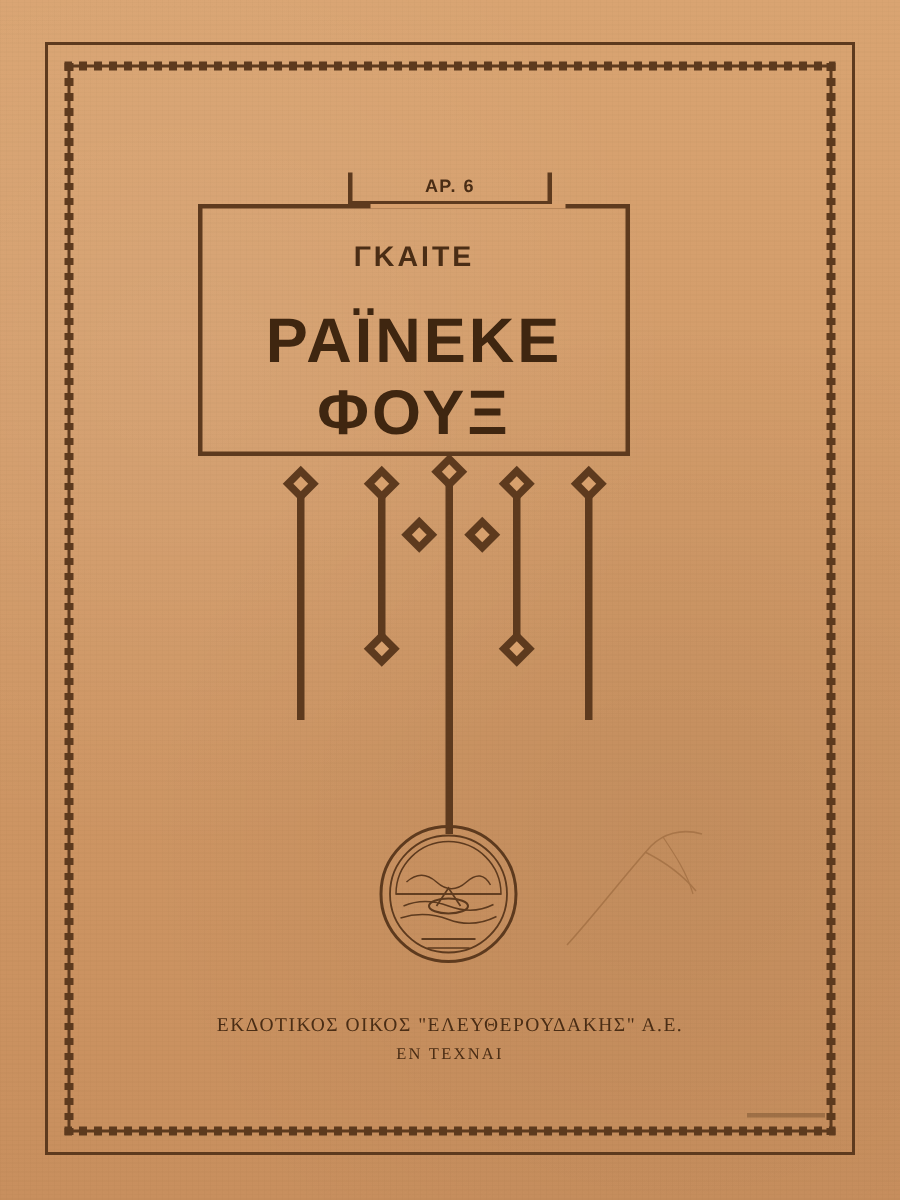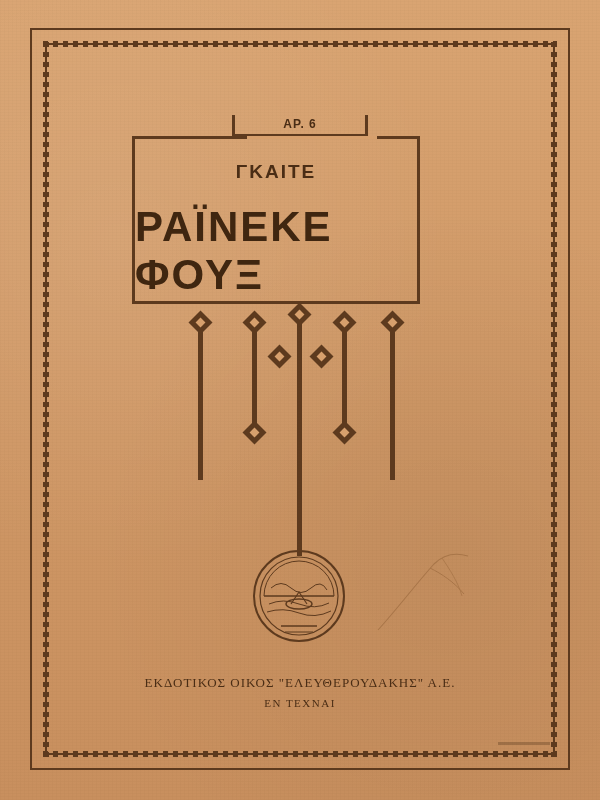--- a/index.html
+++ b/index.html
@@ -142,21 +142,21 @@
     font-size: 19px;
     letter-spacing: 2px;
     color: #4a2d15;
     font-weight: bold;
   }
   #book-title {
     position: absolute;
     left: 0;
     right: 0;
     top: 64px;
-    text-align: left;
+    text-align: center;
     font-size: 42px;
     letter-spacing: 2px;
     color: #3f2610;
     font-weight: bold;
   }
 
   
   .drop-line {
     position: absolute;
     width: 5px;

